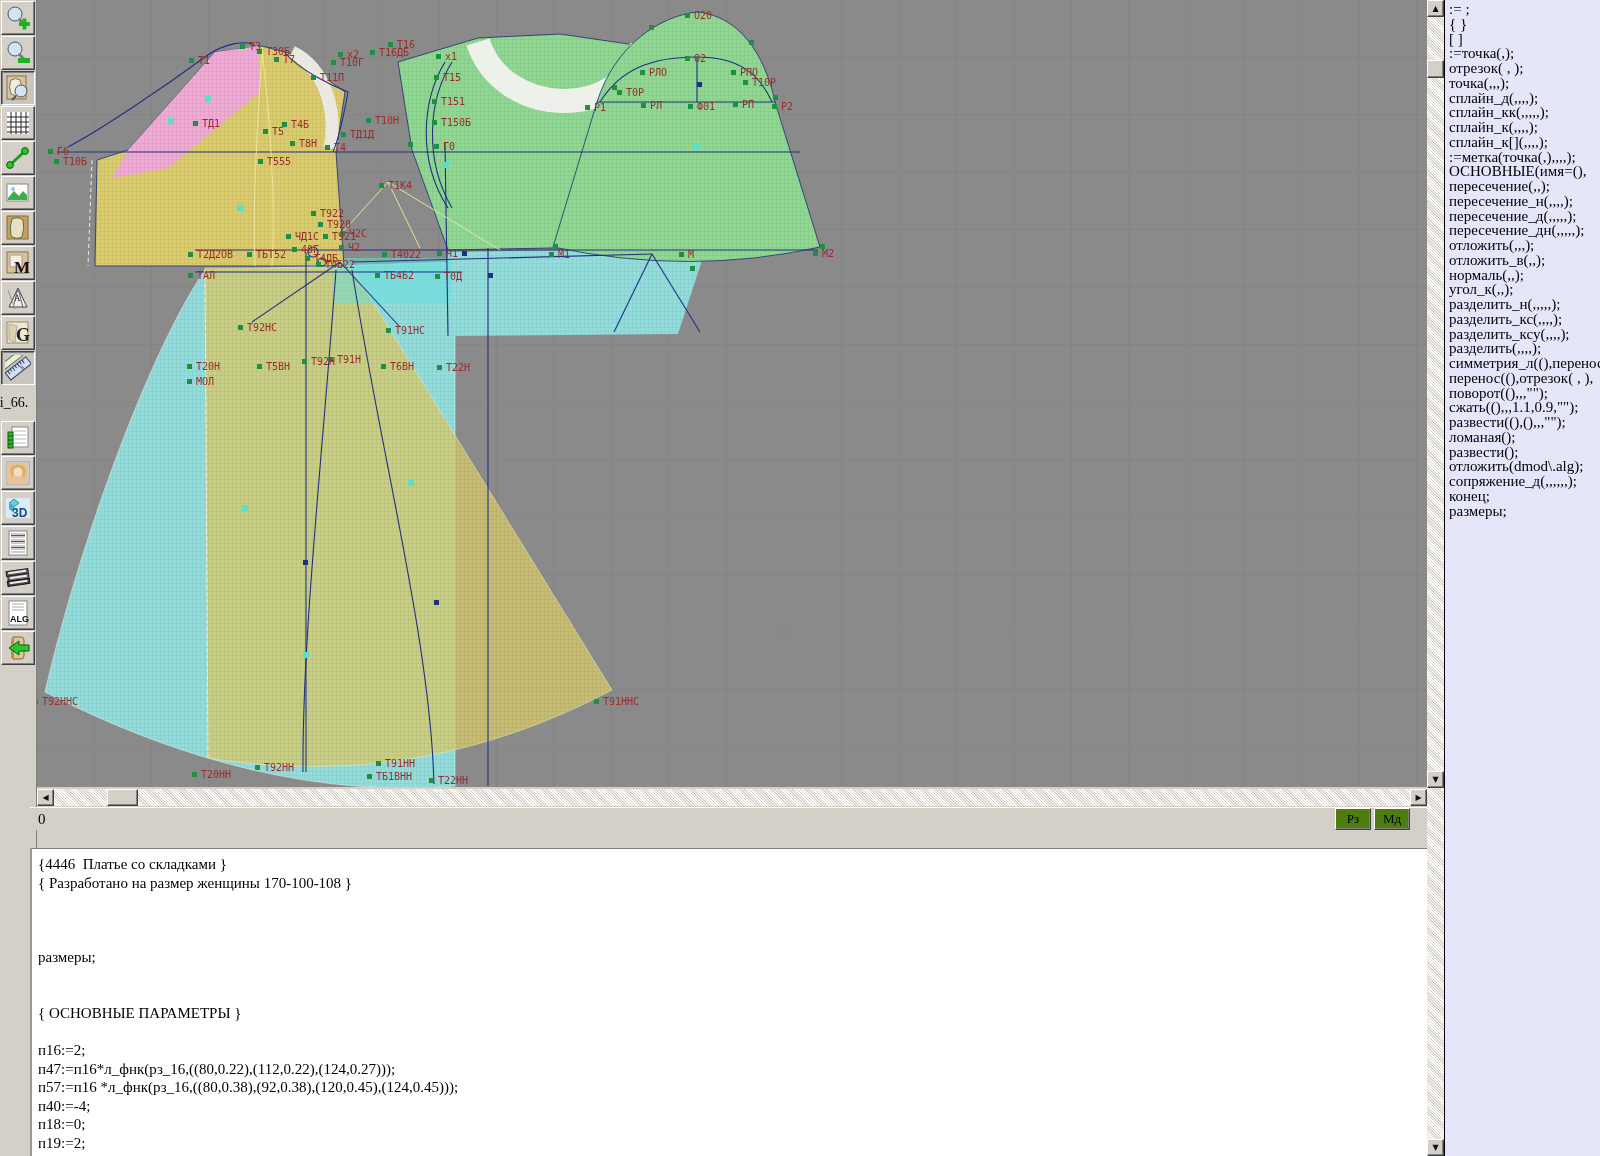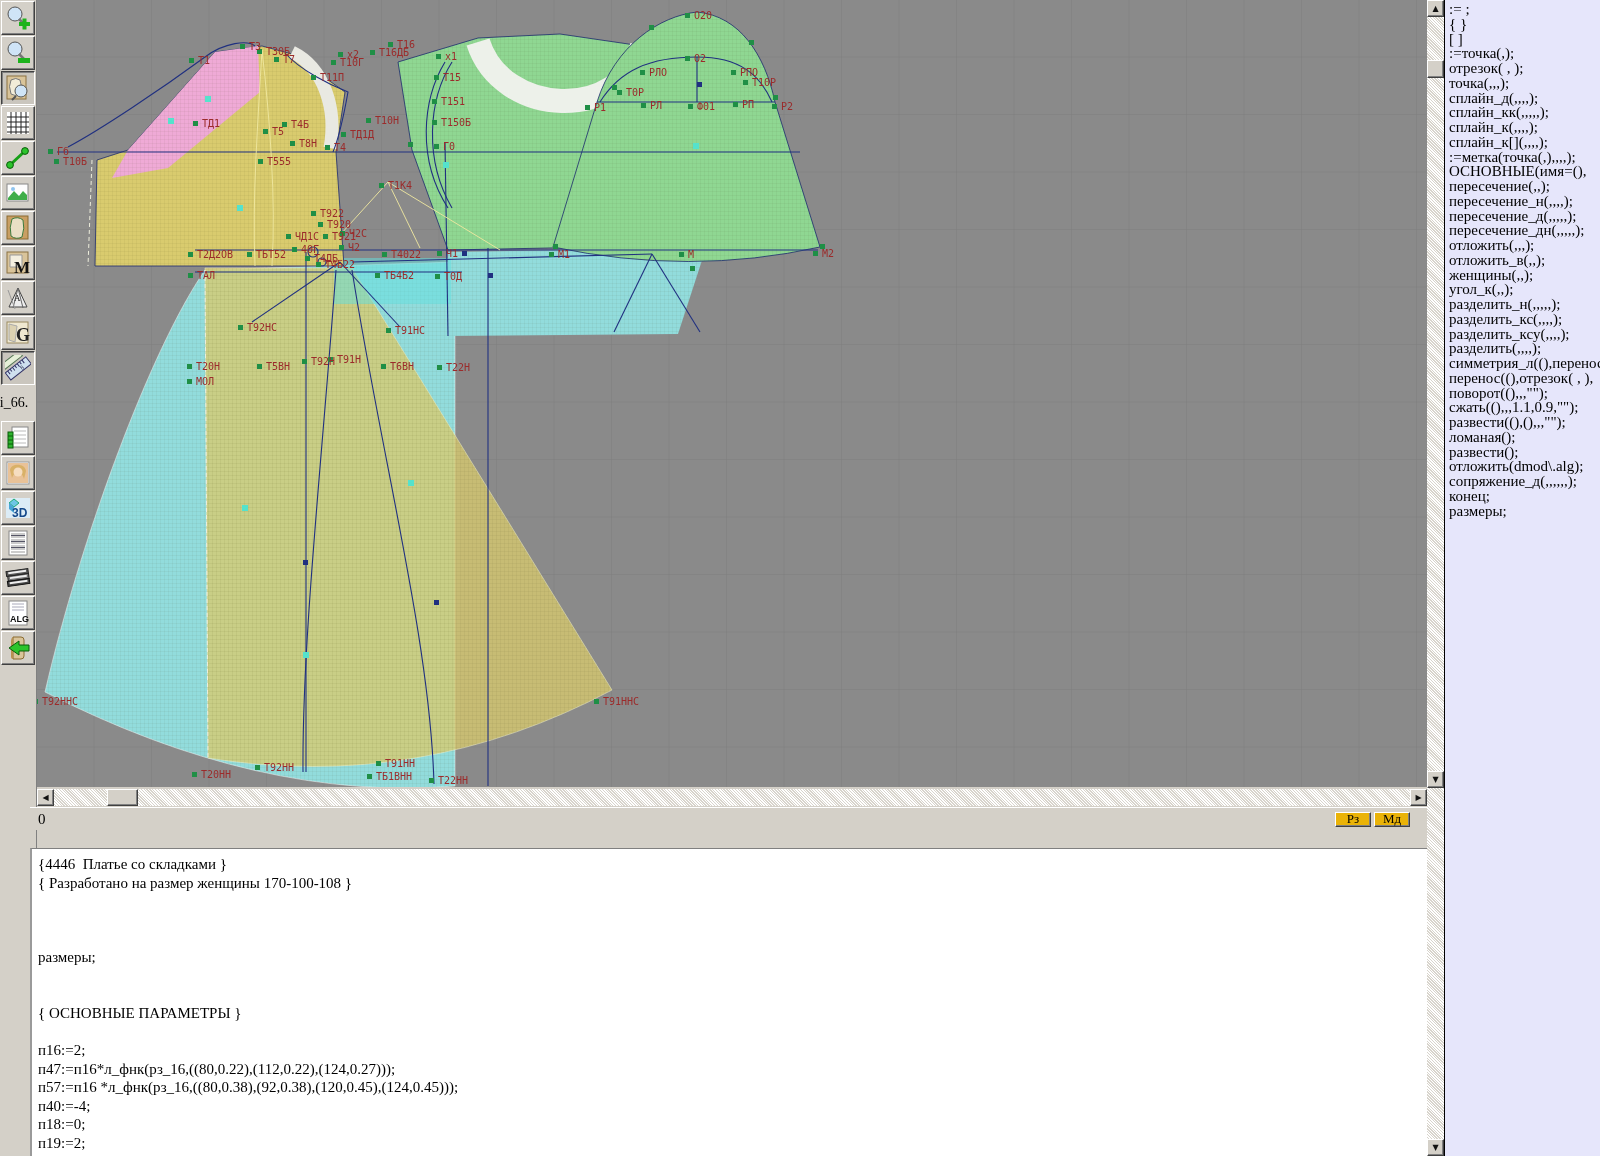--- a/index.html
+++ b/index.html
@@ -34,21 +34,21 @@
         display:flex;align-items:center;justify-content:center;line-height:1;}
   .sthumb{position:absolute;background:#d4d0c8;
         border-top:1px solid #fff;border-left:1px solid #fff;
         border-right:1px solid #404040;border-bottom:1px solid #404040;
         box-shadow:inset -1px -1px 0 #808080;}
   
   .statusrow{position:absolute;left:30px;top:807px;width:1397px;height:23px;background:#d4d0c8;
         border-top:1px solid #fff;display:flex;align-items:center;}
   .statusrow .zero{margin-left:8px;font-size:15px;color:#000;flex:0 0 auto;}
   .statusrow .spacer{flex:1 1 auto;}
-  .minibtn{width:36px;height:15px;margin-right:3px;background:#eab308;font-size:13px;
+  .minibtn{width:36px;height:22px;margin-right:3px;background:#4d7c0f;font-size:13px;
         border-top:1px solid #fff;border-left:1px solid #fff;
         border-right:1px solid #404040;border-bottom:1px solid #404040;
         box-shadow:inset -1px -1px 0 #808080;
         display:flex;align-items:center;justify-content:center;font-family:"Liberation Serif",serif;}
   
   .editor{position:absolute;left:30px;top:848px;width:1397px;height:326px;background:#fff;
         border-left:2px solid #9a9a9a;border-top:1px solid #808080;overflow:hidden;}
   .editor pre{margin:0;padding:6px 2px 0 6px;font-family:"Liberation Serif",serif;
         font-size:15px;line-height:18.6px;color:#000;}
   
@@ -511,21 +511,21 @@
       <div class="cmd">сплайн_к(,,,,);</div>
       <div class="cmd">сплайн_к[](,,,,);</div>
       <div class="cmd">:=метка(точка(,),,,,);</div>
       <div class="cmd">ОСНОВНЫЕ(имя=(),</div>
       <div class="cmd">пересечение(,,);</div>
       <div class="cmd">пересечение_н(,,,,);</div>
       <div class="cmd">пересечение_д(,,,,,);</div>
       <div class="cmd">пересечение_дн(,,,,,);</div>
       <div class="cmd">отложить(,,,);</div>
       <div class="cmd">отложить_в(,,);</div>
-      <div class="cmd">женщины(,,);</div>
+      <div class="cmd">нормаль(,,);</div>
       <div class="cmd">угол_к(,,);</div>
       <div class="cmd">разделить_н(,,,,,);</div>
       <div class="cmd">разделить_кс(,,,,);</div>
       <div class="cmd">разделить_ксу(,,,,);</div>
       <div class="cmd">разделить(,,,,);</div>
       <div class="cmd">симметрия_л((),перенос</div>
       <div class="cmd">перенос((),отрезок( , ),</div>
       <div class="cmd">поворот((),,,"");</div>
       <div class="cmd">сжать((),,,1.1,0.9,"");</div>
       <div class="cmd">развести((),(),,,"");</div>

